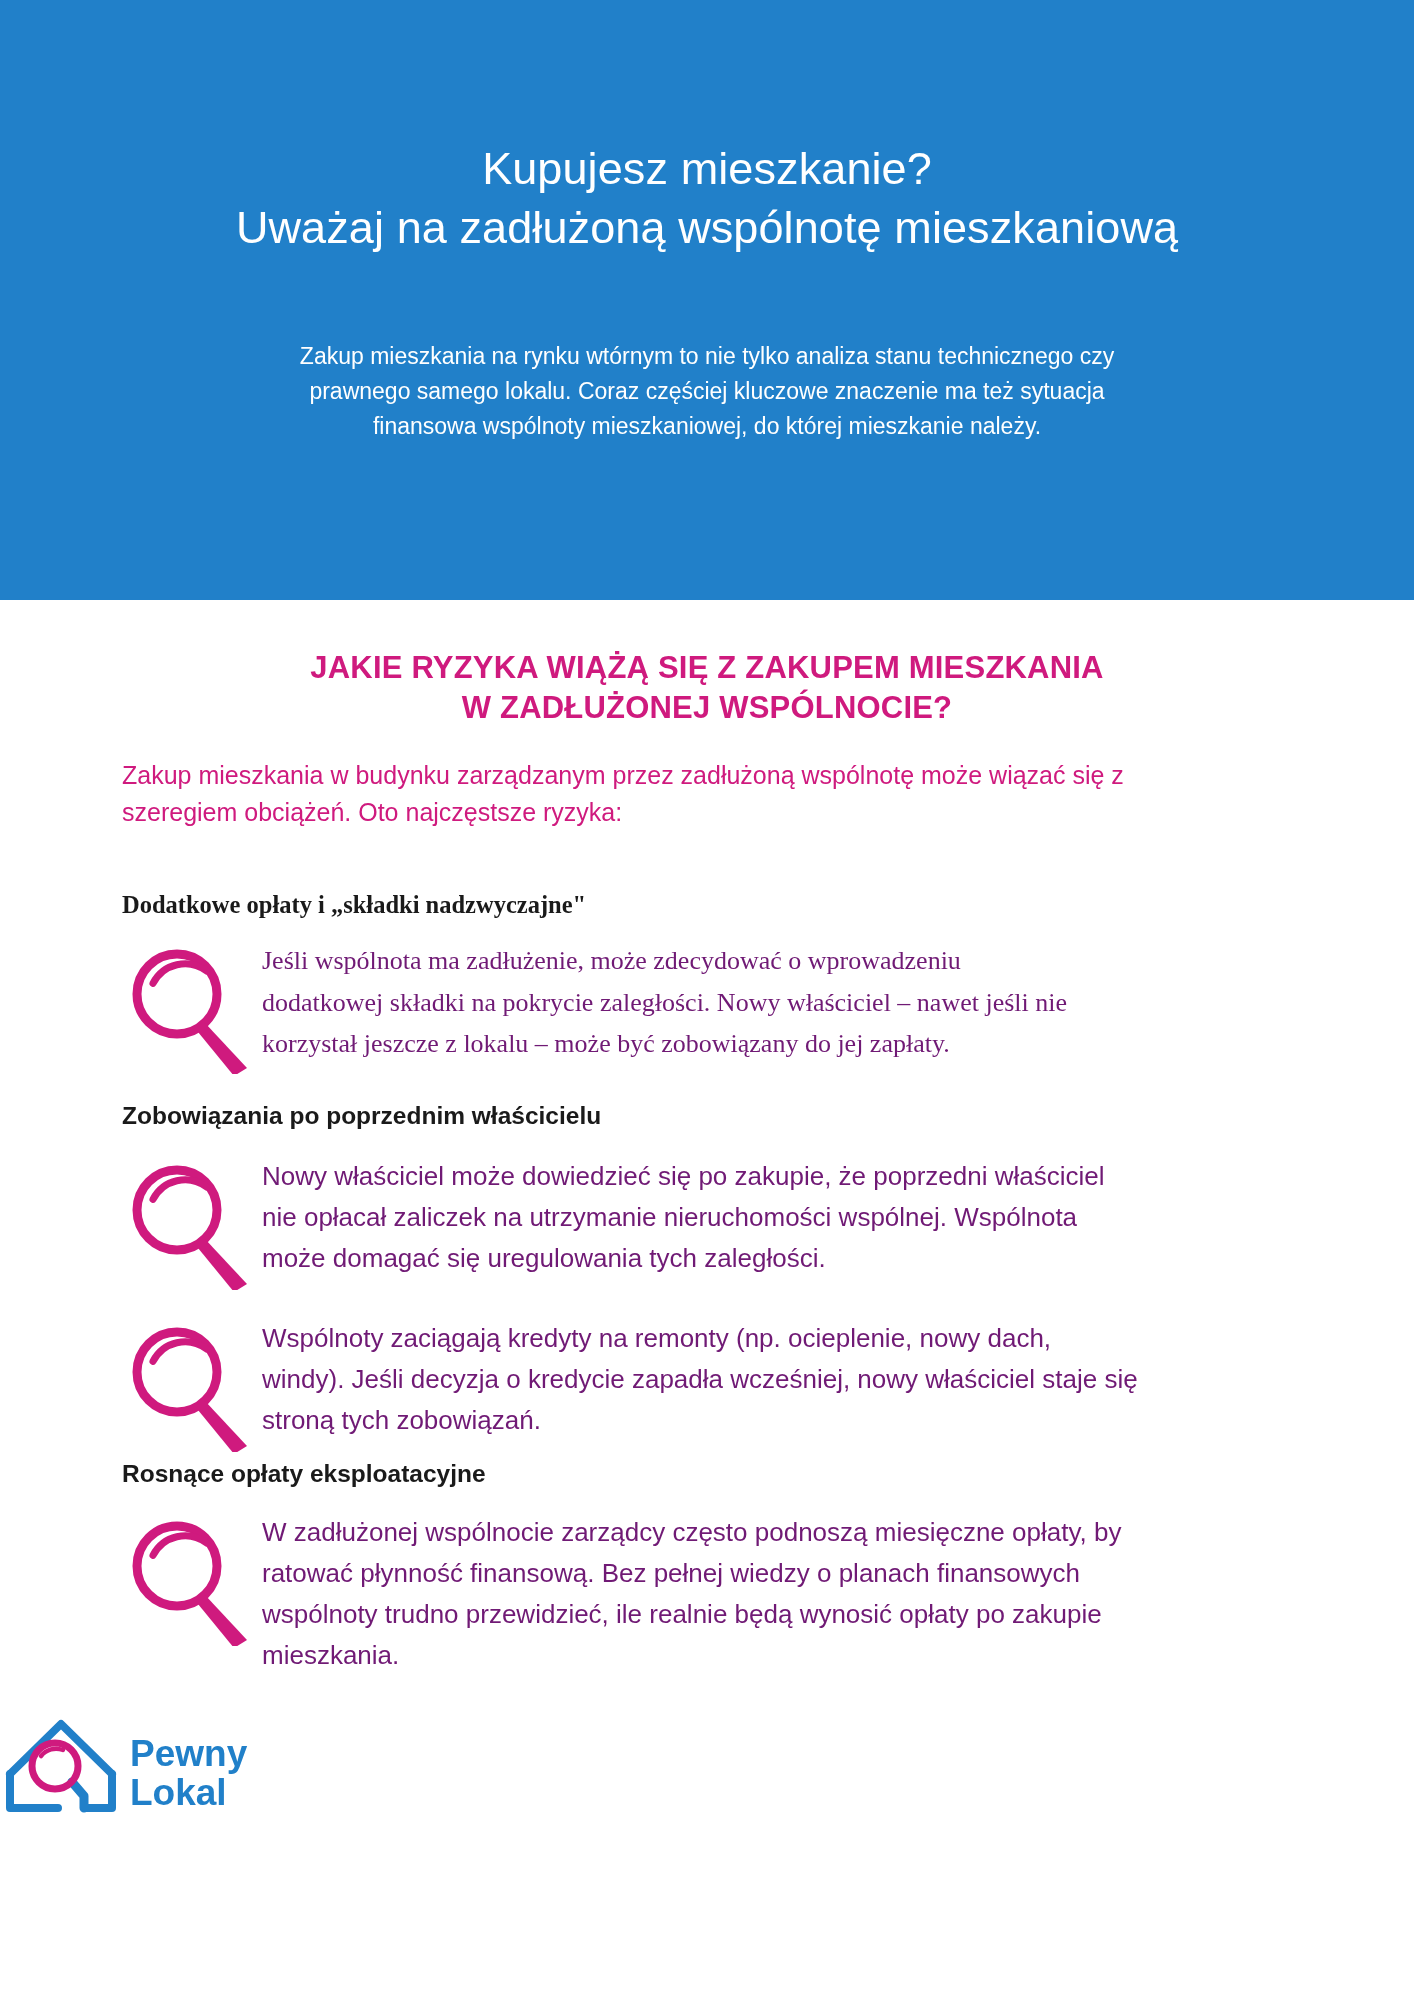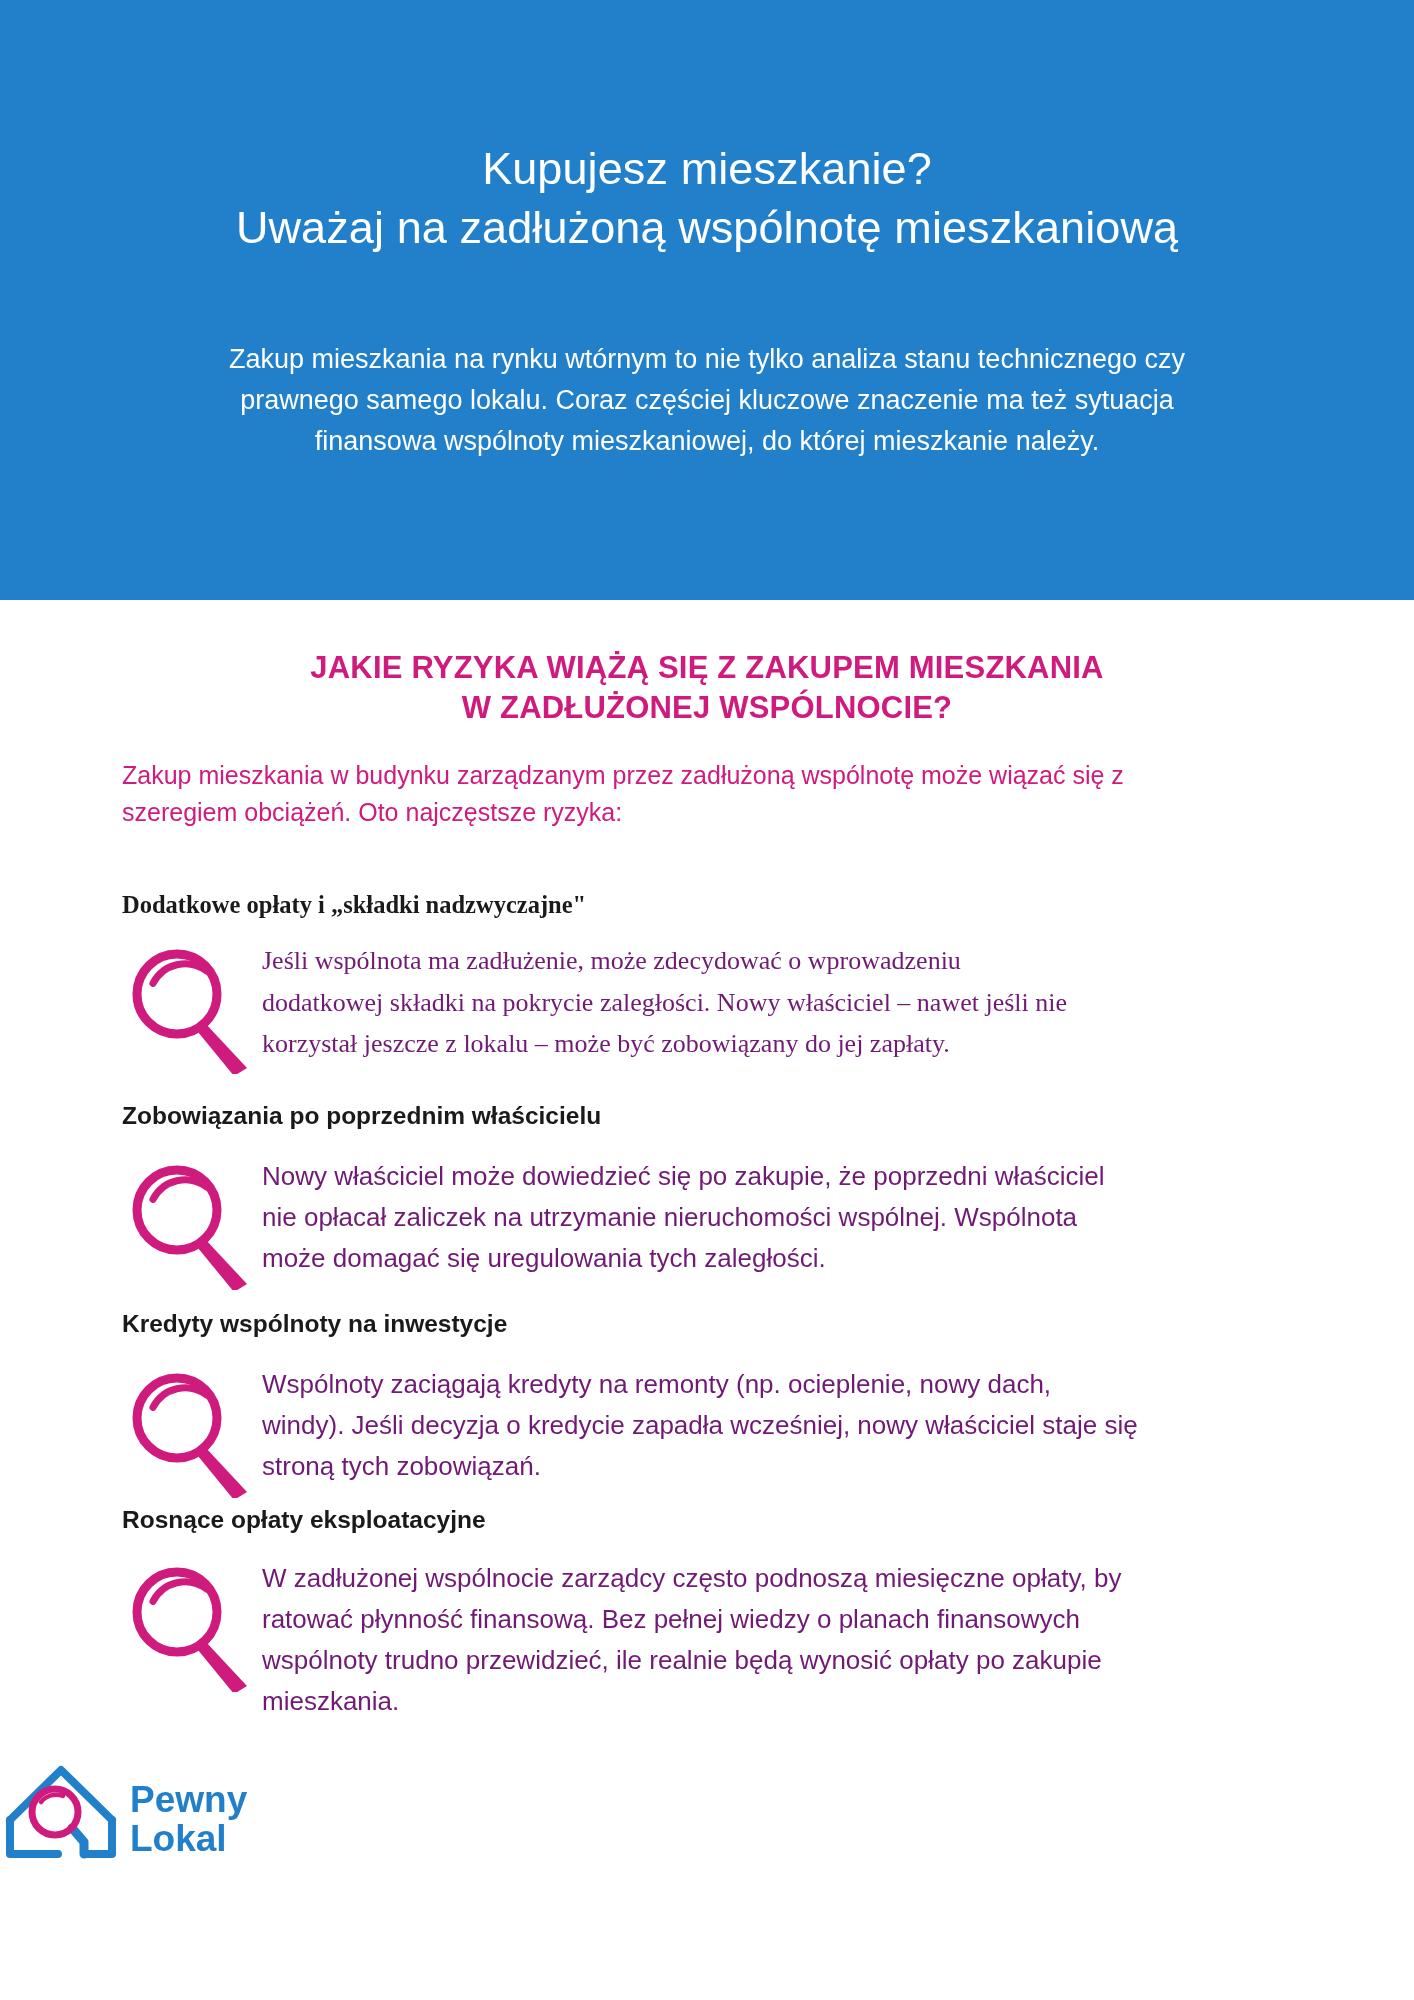--- a/index.html
+++ b/index.html
@@ -34,21 +34,21 @@
     padding-top: 128px;
     margin: 0 auto;
     width: 1240px;
   }
   .hero-title .line {
     display: block;
   }
   .hero-sub {
     color: #ffffff;
     text-align: center;
-    font-size: 27px;
+    font-size: 23px;
     line-height: 1.52;
     margin: 0 auto;
     width: 1080px;
     padding-top: 82px;
     font-weight: 400;
   }
   .hero-sub .sline { display: block; }
 
   
   .content {
@@ -185,21 +185,20 @@
       </div>
       <div class="risk-text">
         <span class="bline">Nowy właściciel może dowiedzieć się po zakupie, że poprzedni właściciel</span>
         <span class="bline">nie opłacał zaliczek na utrzymanie nieruchomości wspólnej. Wspólnota</span>
         <span class="bline">może domagać się uregulowania tych zaległości.</span>
       </div>
     </div>
   </section>
 
   <section class="risk-block" id="block-2">
-    <h3 class="risk-heading">Kredyty wspólnoty na inwestycje</h3>
     <div class="risk-body-row">
       <div class="glass-cell">
         <svg width="132" height="132" viewBox="0 0 132 132" aria-hidden="true">
           <circle cx="55" cy="52" r="40" fill="none" stroke="#cf1a7e" stroke-width="9"></circle>
           <path d="M30 44 A36 36 0 0 1 82 26" fill="none" stroke="#cf1a7e" stroke-width="7" stroke-linecap="round" transform="rotate(6 55 52)"></path>
           <path d="M83 81 L125 126 L112 134 L76 90 Z" fill="#cf1a7e"></path>
         </svg>
       </div>
       <div class="risk-text">
         <span class="bline">Wspólnoty zaciągają kredyty na remonty (np. ocieplenie, nowy dach,</span>

